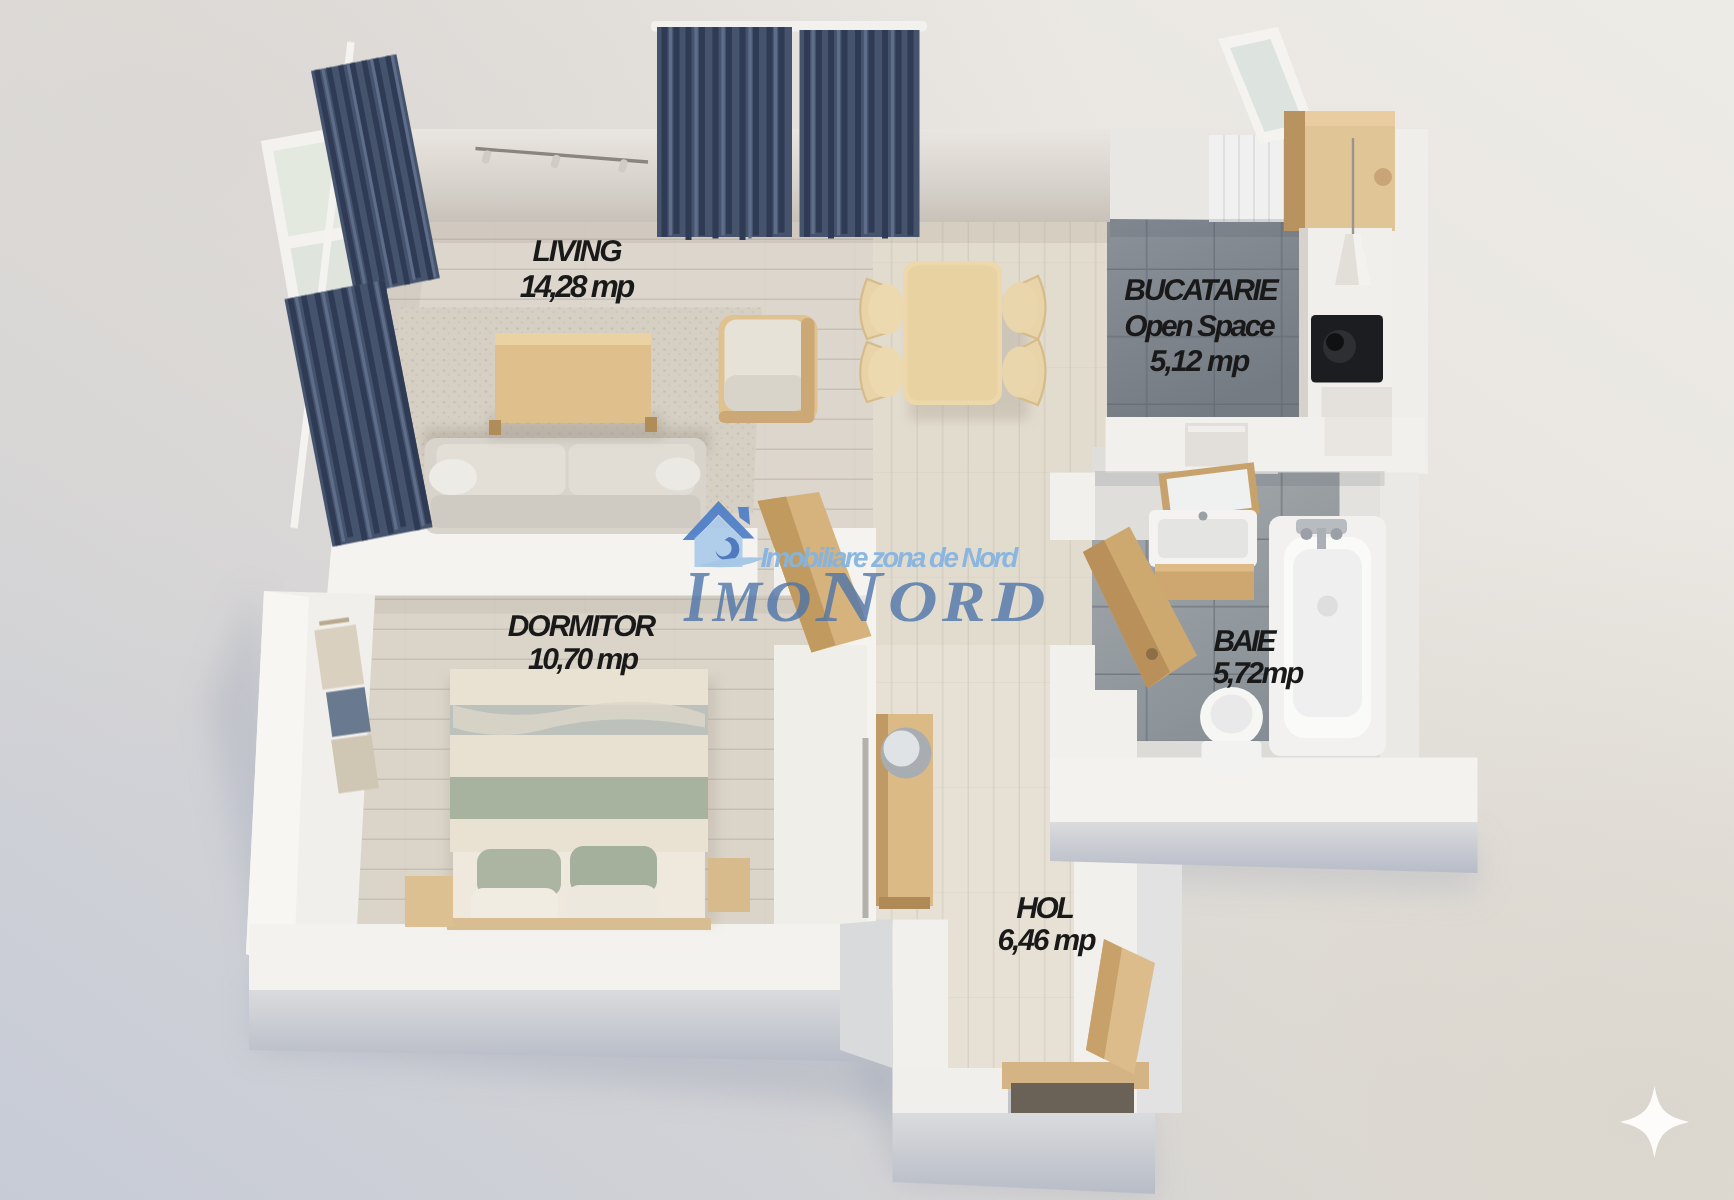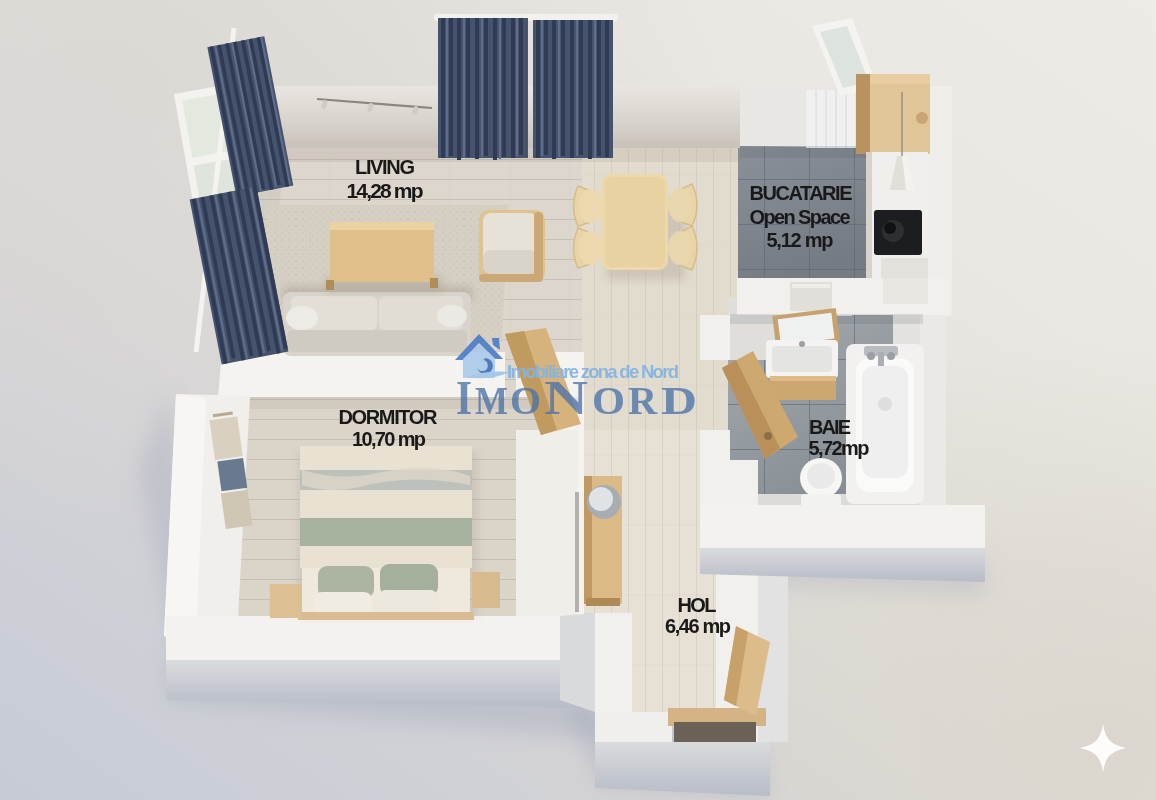--- a/index.html
+++ b/index.html
@@ -1,16 +1,16 @@
 <!DOCTYPE html>
 <html><head>
 <meta charset="utf-8">
 <style>
 html,body{margin:0;padding:0;background:#e6e2dc;}
-#stage{width:1156px;height:800px;overflow:hidden;position:relative;font-family:"Liberation Sans",sans-serif;}
+#stage{width:1156px;height:800px;overflow:hidden;position:relative;font-family:"Liberation Sans",sans-serif;font-style:italic;}
 svg{display:block}
 </style>
 </head>
 <body>
 <div id="stage">
 <svg width="1156" height="800" viewBox="0 0 1156 800">
 <defs>
 <linearGradient id="bg" x1="0" y1="1" x2="1" y2="0">
 <stop offset="0" stop-color="#c6cbd6"></stop>
 <stop offset="0.28" stop-color="#d3d3d6"></stop>

